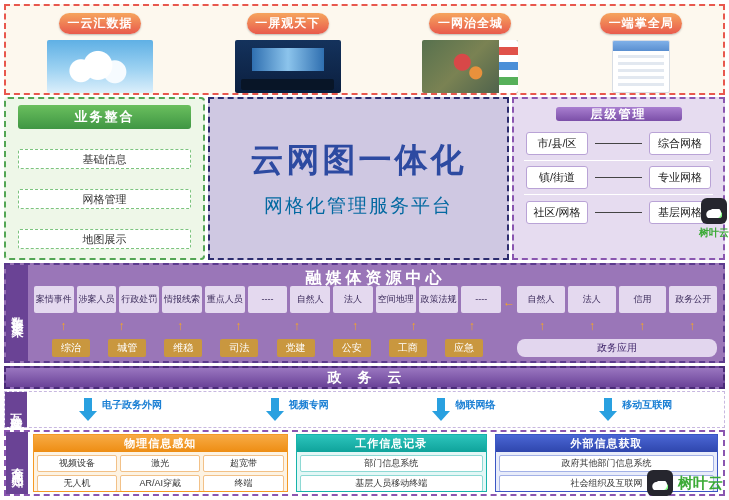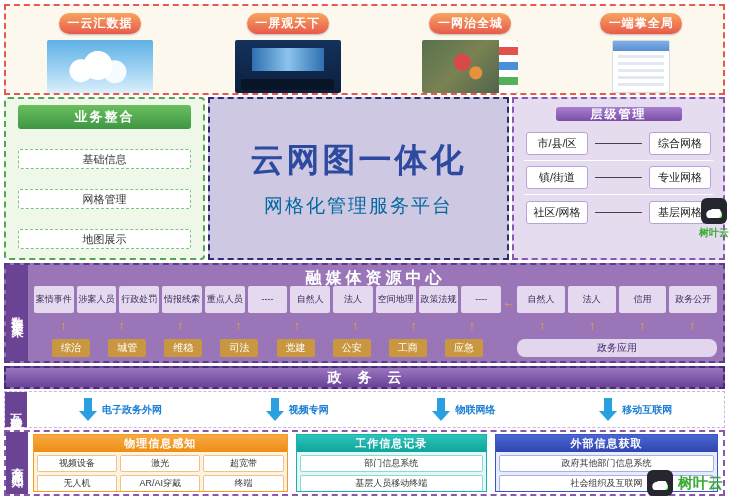--- a/index.html
+++ b/index.html
@@ -55,21 +55,21 @@
   .hub-bottom{display:flex;justify-content:space-evenly;align-items:center}
   .gold-box{background:#c9973f;color:#fff;font-size:10px;padding:2px 9px;border-radius:2px}
   .app-box{height:18px;background:#e2d6ee;color:#41276b;font-size:10px;display:flex;align-items:center;justify-content:center;border-radius:8px}
 
   
   .gov-cloud{position:absolute;left:4px;top:366px;width:721px;height:23px;background:linear-gradient(180deg,#9a76c0,#6a4398);border:2px dashed #4a2a78;color:#fff;font-weight:bold;font-size:14px;letter-spacing:16px;display:flex;align-items:center;justify-content:center;padding-left:16px}
 
   
   .network{position:absolute;left:4px;top:391px;width:721px;height:37px;display:flex;border:1px dashed #c8b8e0;background:#fff}
   .net-body{flex:1;display:flex;justify-content:space-around;align-items:center}
-  .net-channel{display:flex;align-items:center;gap:5px}
+  .net-channel{display:flex;align-items:flex-start;gap:5px}
   .net-arrow{display:flex;flex-direction:column;align-items:center}
   .net-arrow .stem{width:8px;height:13px;background:#29a0e0}
   .net-arrow .head{width:0;height:0;border-left:9px solid transparent;border-right:9px solid transparent;border-top:10px solid #29a0e0}
   .net-label{color:#1a7fd4;font-size:10px;font-weight:bold}
 
   
   .perception{position:absolute;left:4px;top:430px;width:721px;height:66px;display:flex;border:2px dashed #8a56b0;background:#fff}
   .per-body{flex:1;display:flex;gap:8px;padding:2px 5px}
   .per-group{display:flex;flex-direction:column;border-radius:0;overflow:hidden}
   .per-header{height:17px;color:#fff;font-weight:bold;font-size:11px;display:flex;align-items:center;justify-content:center;letter-spacing:1px;flex:none}

